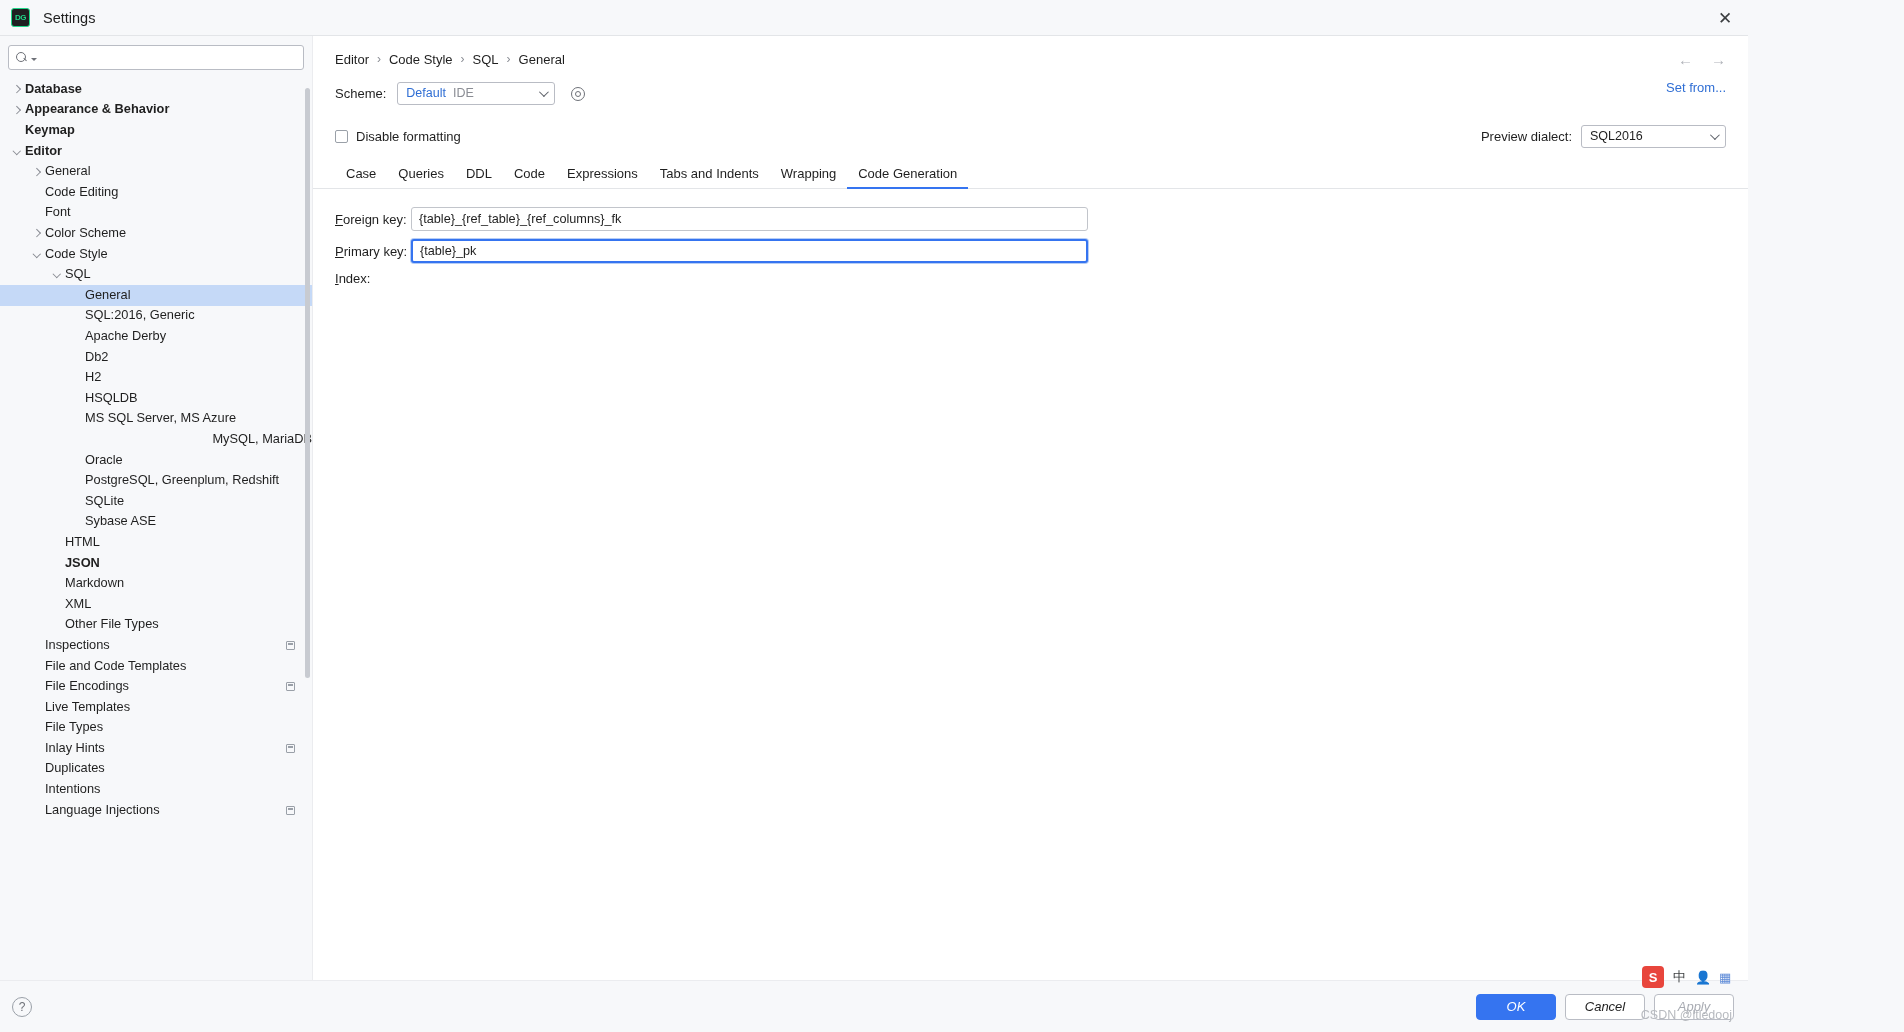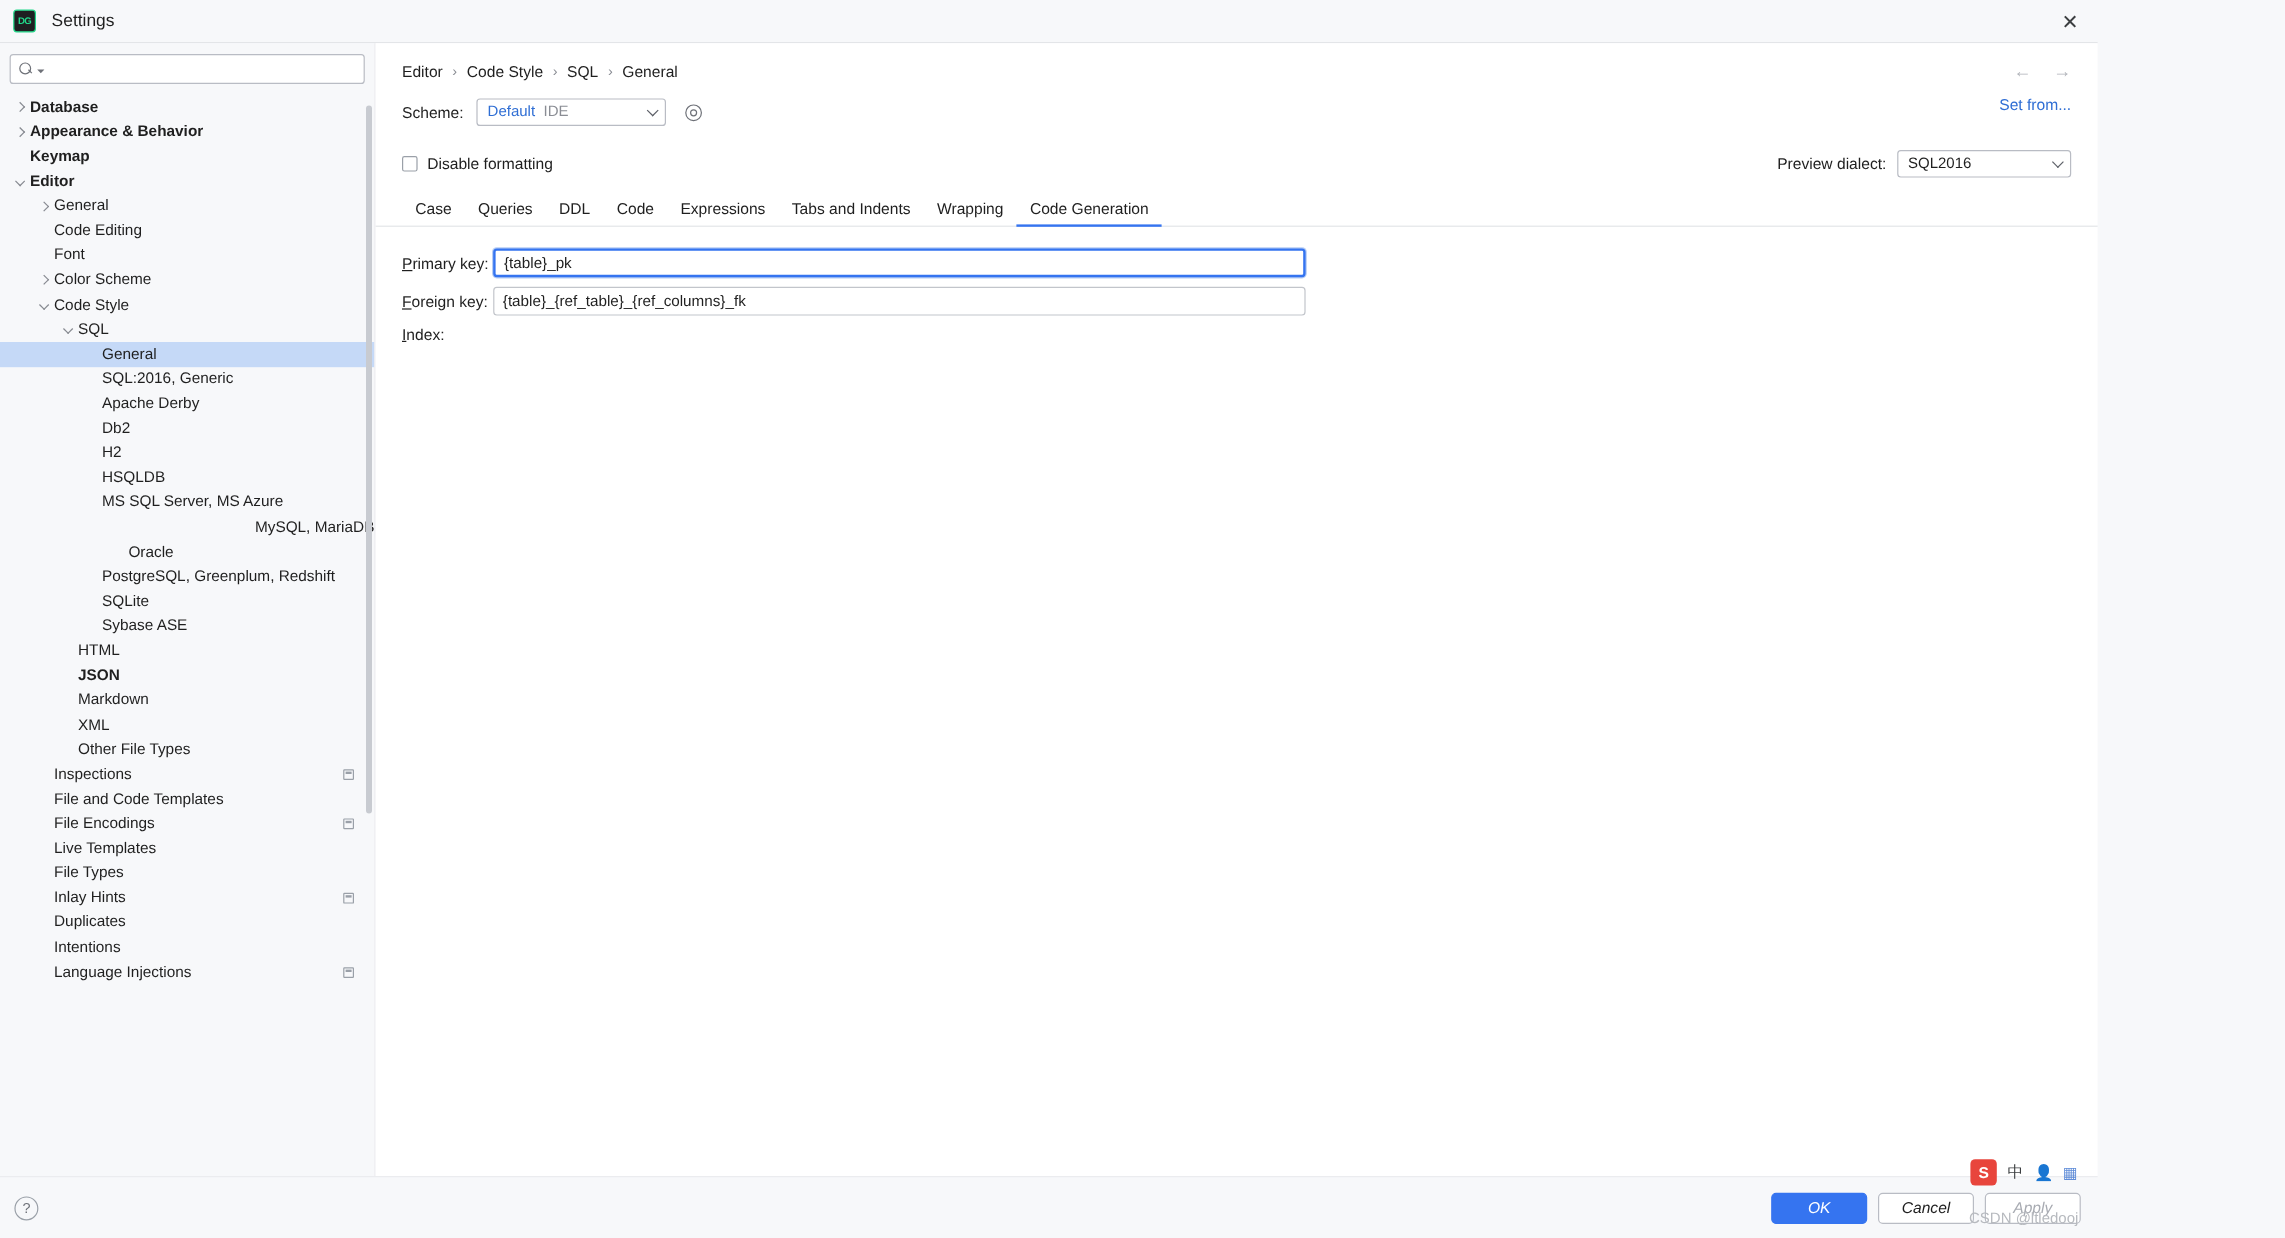--- a/index.html
+++ b/index.html
@@ -295,21 +295,21 @@
             <span class="tree-label">HSQLDB</span>
           </div>
           <div class="tree-row" style="padding-left: 71px;">
             <span class="chev"></span>
             <span class="tree-label">MS SQL Server, MS Azure</span>
           </div>
           <div class="tree-row" style="padding-left: 71px; justify-content: flex-end;">
             <span class="chev"></span>
             <span class="tree-label">MySQL, MariaDB</span>
           </div>
-          <div class="tree-row" style="padding-left: 93px;">
+          <div class="tree-row" style="padding-left: 71px;">
             <span class="chev"></span>
             <span class="tree-label">Oracle</span>
           </div>
           <div class="tree-row" style="padding-left: 71px;">
             <span class="chev"></span>
             <span class="tree-label">PostgreSQL, Greenplum, Redshift</span>
           </div>
           <div class="tree-row" style="padding-left: 71px;">
             <span class="chev"></span>
             <span class="tree-label">SQLite</span>
@@ -427,26 +427,26 @@
           <div class="tab">DDL</div>
           <div class="tab">Code</div>
           <div class="tab">Expressions</div>
           <div class="tab">Tabs and Indents</div>
           <div class="tab">Wrapping</div>
           <div class="tab active">Code Generation</div>
         </div>
 
       <div class="fields" id="fields">
           <div class="field-row">
+            <label class="field-label"><u>F</u><span>oreign key:</span></label>
+            <input type="text" class="field-input" value="{table}_{ref_table}_{ref_columns}_fk" style="">
+          </div>
+          <div class="field-row">
             <label class="field-label"><u>P</u><span>rimary key:</span></label>
             <input type="text" class="field-input focused" value="{table}_pk" style="">
-          </div>
-          <div class="field-row">
-            <label class="field-label"><u>F</u><span>oreign key:</span></label>
-            <input type="text" class="field-input" value="{table}_{ref_table}_{ref_columns}_fk" style="">
           </div>
           <div class="field-row">
             <label class="field-label"><u>I</u><span>ndex:</span></label>
           </div>
         </div>
 
     </div>
   </div>
 
   <div class="footer">

